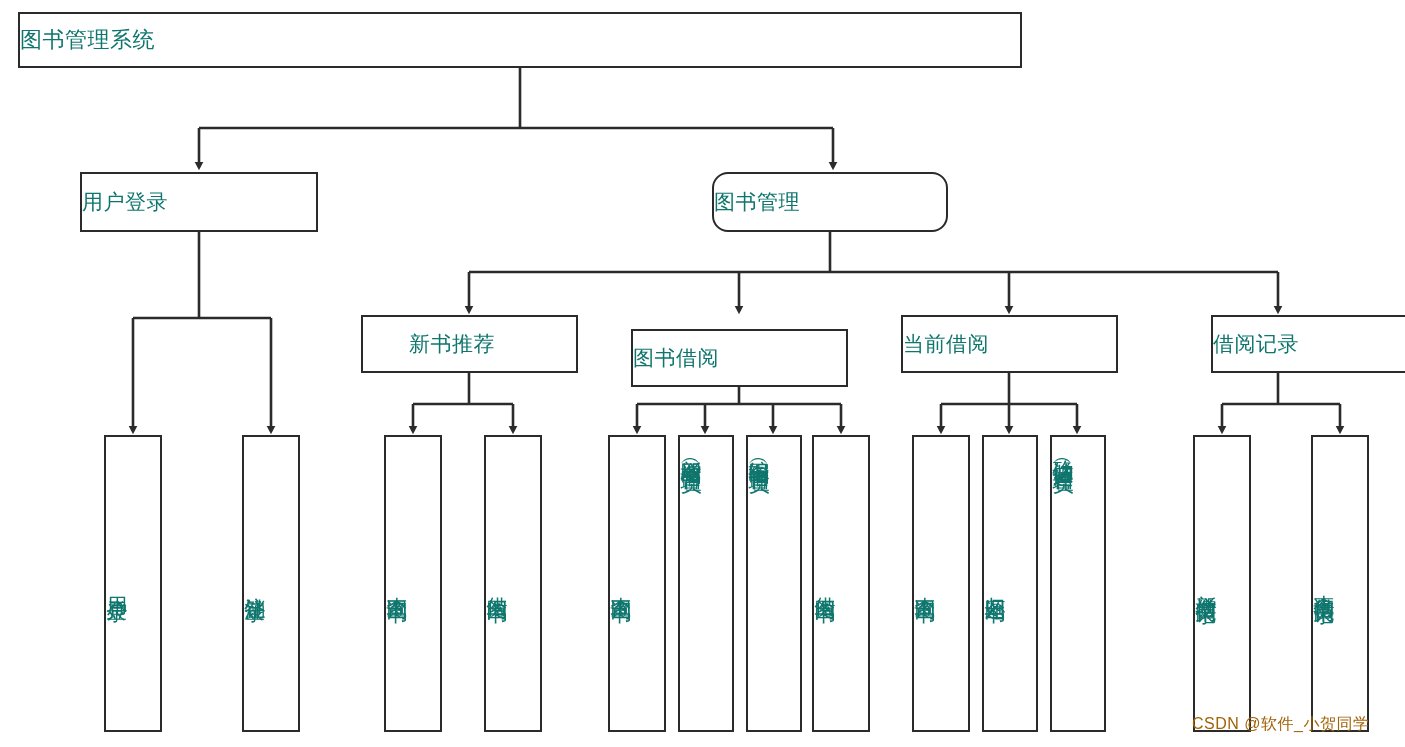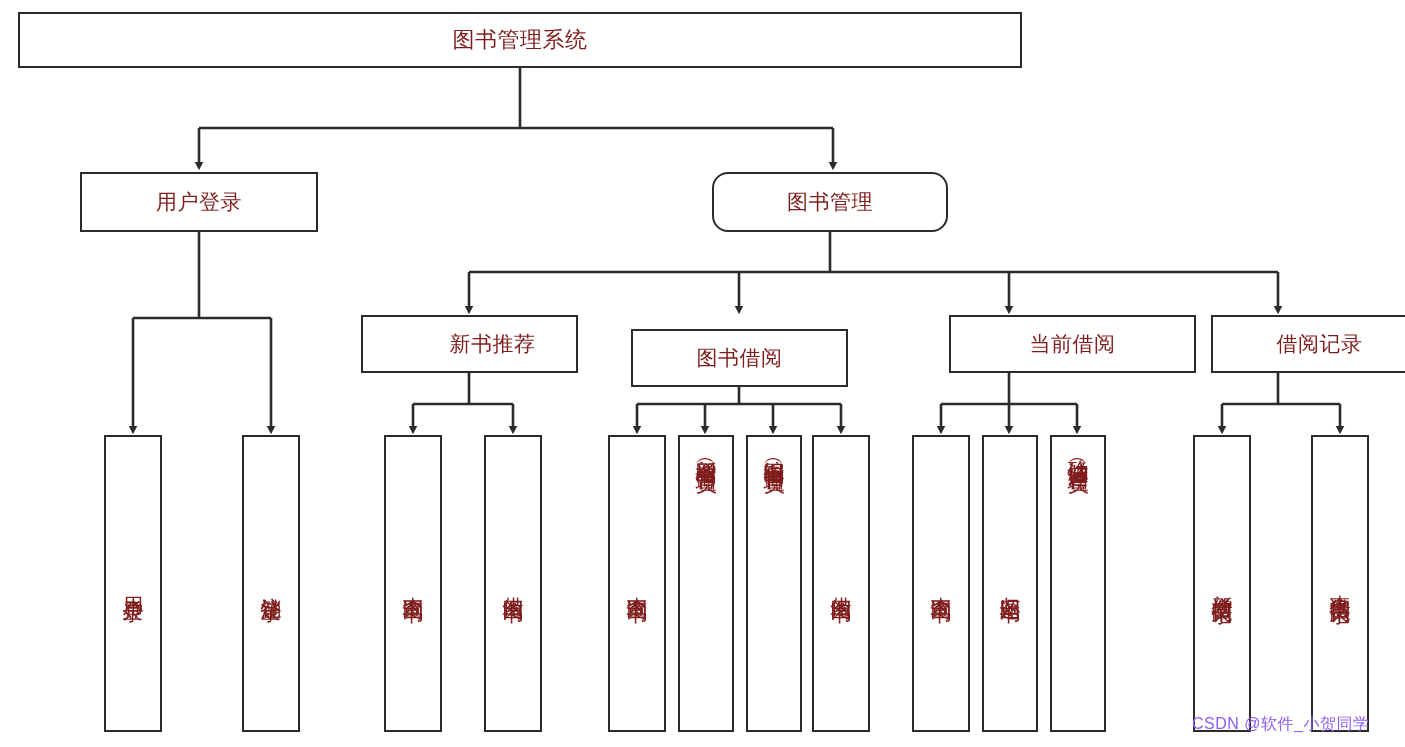--- a/index.html
+++ b/index.html
@@ -26,22 +26,21 @@
     height: 747px;
     pointer-events: none;
   }
   .node {
     position: absolute;
     box-sizing: border-box;
     background: #ffffff;
     border: 2px solid #2b2b2b;
     display: flex;
     align-items: center;
-    justify-content: center;
-    color: #7f1d1d;
+    color: #0f766e;
   }
   .node .lbl {
     display: block;
     text-align: center;
     line-height: 1.18;
     letter-spacing: 0.5px;
   }
   
   .node.horiz .lbl {
     font-size: 21px;
@@ -63,21 +62,21 @@
   }
   .node.vert.centered {
     align-items: center;
     padding-top: 0;
   }
   #watermark {
     position: absolute;
     left: 1192px;
     top: 714px;
     font-size: 16px;
-    color: #8b5cf6;
+    color: #a16207;
     white-space: nowrap;
     letter-spacing: 0.5px;
     font-family: "Liberation Sans", "DejaVu Sans", sans-serif;
   }
 </style>
 </head>
 <body>
 
 <div id="diagram-root">
 
@@ -144,21 +143,21 @@
   </div>
 
   <div class="node horiz" style="left:361px; top:315px; width:217px; height:58px;padding-left:46px;">
     <span class="lbl">新书推荐</span>
   </div>
 
   <div class="node horiz" style="left:631px; top:315px; width:217px; height:58px;margin-top:14px;">
     <span class="lbl">图书借阅</span>
   </div>
 
-  <div class="node horiz" style="left:901px; top:315px; width:247px; height:58px;margin-left:48px;">
+  <div class="node horiz" style="left:901px; top:315px; width:217px; height:58px;">
     <span class="lbl">当前借阅</span>
   </div>
 
   <div class="node horiz" style="left:1170px; top:315px; width:217px; height:58px;margin-left:41px;">
     <span class="lbl">借阅记录</span>
   </div>
 
   <div class="node vert centered" style="left:104px; top:435px; width:58px; height:297px;">
     <span class="lbl">用户登录</span>
   </div>

